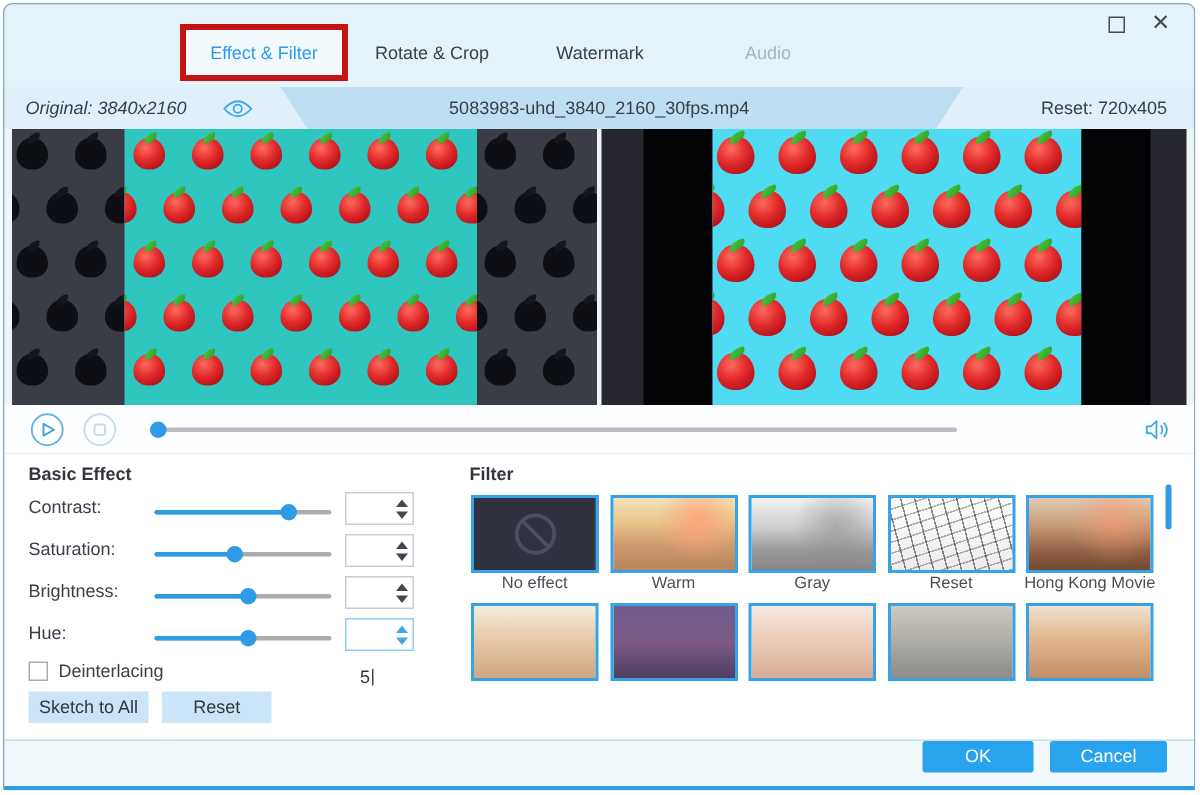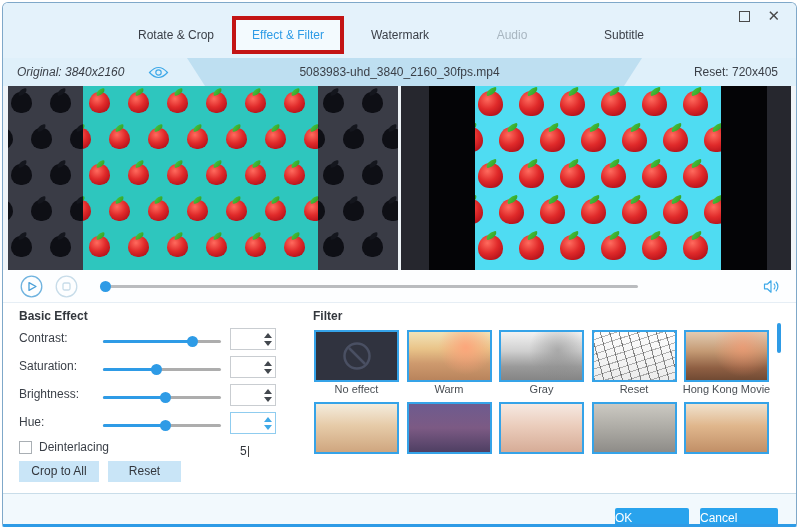--- a/index.html
+++ b/index.html
@@ -95,36 +95,35 @@
   .t-hongkong{background:radial-gradient(circle at 70% 32%, rgba(255,150,110,.55), rgba(255,150,110,0) 45%),
     linear-gradient(180deg,#E2CBB2 0%,#C49A74 40%,#8F5F43 75%,#714A33);}
   .t-r2-1{background:linear-gradient(180deg,#F4ECDD,#E6CBA8 45%,#CFA67F);}
   .t-r2-2{background:linear-gradient(180deg,#6E5B8E,#7C5A84 50%,#4E3F63);}
   .t-r2-3{background:linear-gradient(180deg,#F6E9E2,#EBCDBC 45%,#D6AC97);}
   .t-r2-4{background:linear-gradient(180deg,#CBC9C2,#ADABA5 50%,#8E8C88);}
   .t-r2-5{background:linear-gradient(180deg,#F0E2CE,#E0B78D 45%,#C18F67);}
   .fscroll{position:absolute;left:474px;top:20px;width:4px;height:30px;background:var(--accent);border-radius:2px;}
   
   .footer{position:absolute;left:0;top:490px;width:100%;height:32px;background:#F2F9FD;border-top:1px solid #C9DDE9;}
-  .btn-main{position:absolute;top:14px;height:21px;background:var(--ok);color:#fff;font-size:12px;
-    text-align:left;line-height:21px;border:none;border-radius:2px;}
+  .btn-main{position:absolute;top:0;height:21px;background:var(--ok);color:#fff;font-size:12px;
+    text-align:center;line-height:21px;border:none;border-radius:2px;}
   .btn-ok{left:612px;width:74px;} .btn-cancel{left:697px;width:78px;}
 </style>
 </head>
 <body>
 
 <div class="window">
 
   <div class="topbar">
     <div class="tabs">
+        <div class="tab active red-boxed">Effect &amp; Filter</div>
         <div class="tab">Rotate &amp; Crop</div>
-        <div class="tab active red-boxed">Effect &amp; Filter</div>
         <div class="tab">Watermark</div>
         <div class="tab disabled">Audio</div>
-        <div class="tab">Subtitle</div>
       </div>
     <div class="win-controls">
       <span class="maxi"></span>
       <span class="closex">✕</span>
     </div>
   </div>
 
   <div class="infobar">
     <div class="filename">5083983-uhd_3840_2160_30fps.mp4</div>
     <div class="orig-tab">
@@ -354,21 +353,21 @@
                 <span class="arr-up"></span>
                 <span class="arr-dn"></span>
               </div>
             </div>
           </div>
         </div>
       <div class="chk-row">
         <span class="chk"></span>
         <span class="chk-label">Deinterlacing</span>
       </div>
-      <button class="btn-light btn-apply">Crop to All</button>
+      <button class="btn-light btn-apply">Sketch to All</button>
       <button class="btn-light btn-reset">Reset</button>
     </div>
     <div class="filters" id="filtersPanel">
       <div class="section-title">Filter</div>
       <div class="fscroll"></div>
     <div class="tile t-none" style="left: 11px; top: 27px;">
           <svg width="34" height="34" viewBox="0 0 34 34">
             <circle cx="17" cy="17" r="12.5" stroke="#4A5063" stroke-width="2.5" fill="none"></circle>
             <line x1="9" y1="9" x2="25" y2="25" stroke="#4A5063" stroke-width="2.5"></line>
           </svg>

